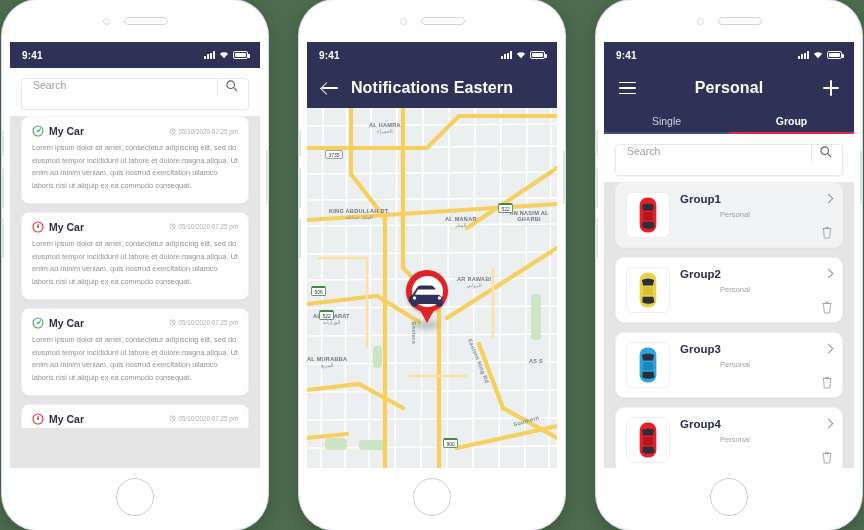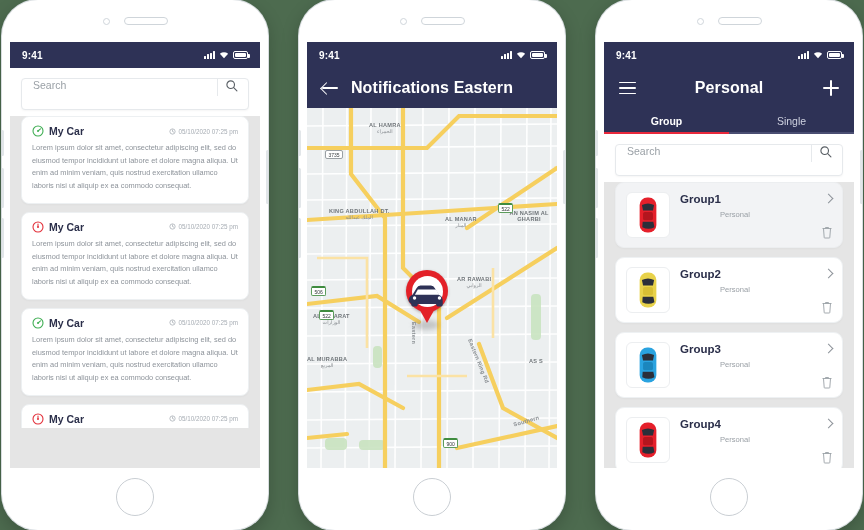--- a/index.html
+++ b/index.html
@@ -431,26 +431,26 @@
               <span></span>
             </div>
         </div>
         <div class="title">Personal</div>
         <div class="icon-btn">
             <div class="plus"></div>
           </div>
       </div>
 
       <div class="tabs">
+        <div class="tab">
+          <span>Single</span>
+          <span class="underline"></span>
+        </div>
         <div class="tab active">
           <span>Group</span>
-          <span class="underline"></span>
-        </div>
-        <div class="tab">
-          <span>Single</span>
           <span class="underline"></span>
         </div>
       </div>
 
       <div class="search-wrap">
         <div class="searchbox">
           <div class="ph">Search</div>
           <div class="sep"></div>
           <div class="mag">
             <svg viewBox="0 0 24 24" fill="none" stroke="#5a6066" stroke-width="2.1">

